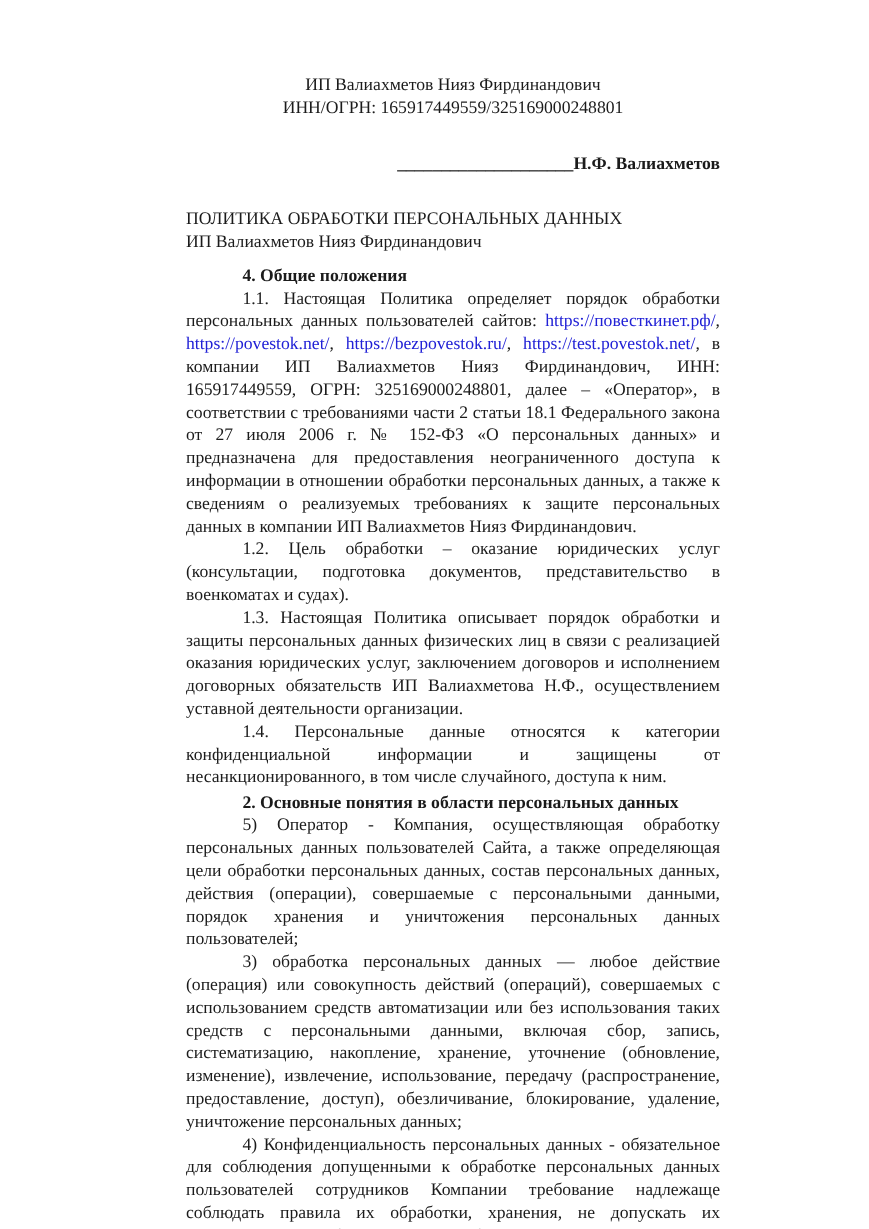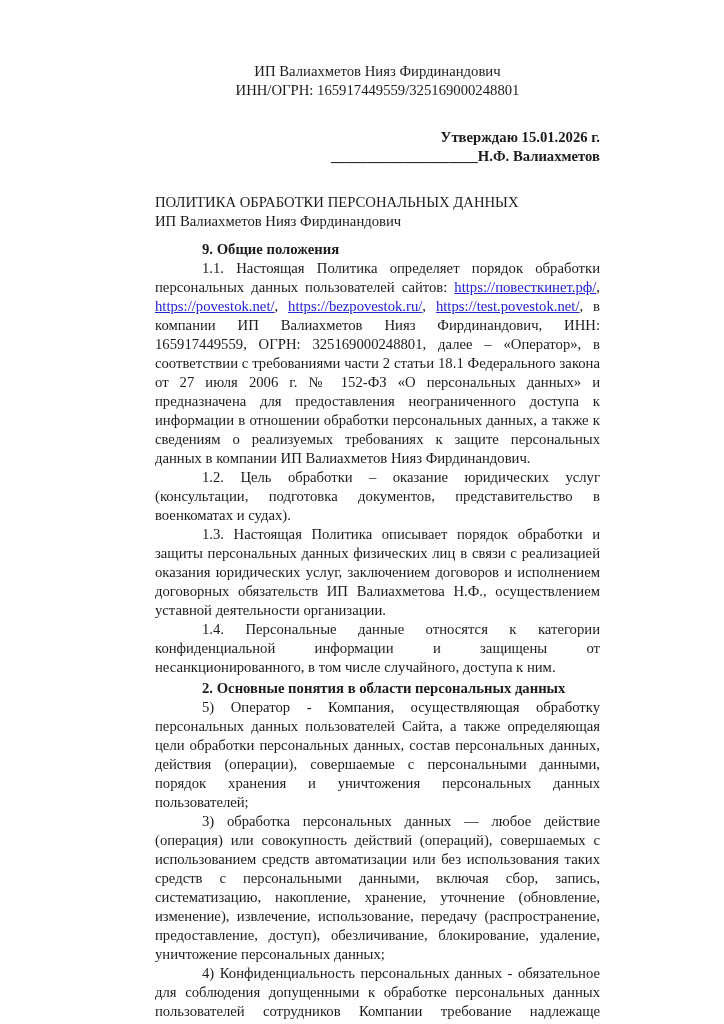--- a/index.html
+++ b/index.html
@@ -42,45 +42,43 @@
     margin: 0;
     font-weight: bold;
     text-indent: 47px;
     text-align: left;
   }
   .s1-heading { margin-top: 9px; }
   .s2-heading { margin-top: 2px; }
   .line { margin: 0; }
   a.doc-link {
     color: #2121d6;
-    text-decoration: underline;
     cursor: pointer;
   }
 </style>
 </head>
 <body>
 
 <div class="page">
 
   <div class="doc-header">
     <p class="line">ИП Валиахметов Нияз Фирдинандович</p>
     <p class="line">ИНН/ОГРН: 165917449559/325169000248801</p>
   </div>
 
   <div class="approval">
-    <p class="line">Утверждаю 15.01.2026 г.</p>
     <p class="line">____________________Н.Ф. Валиахметов</p>
   </div>
 
   <div class="doc-title">
     <p class="line">ПОЛИТИКА ОБРАБОТКИ ПЕРСОНАЛЬНЫХ ДАННЫХ</p>
     <p class="line">ИП Валиахметов Нияз Фирдинандович</p>
   </div>
 
-  <p class="heading s1-heading">9. Общие положения</p>
+  <p class="heading s1-heading">4. Общие положения</p>
 
   <p class="para"><span>1.1. Настоящая Политика определяет порядок обработки персональных данных пользователей сайтов: </span><a class="doc-link">https://повесткинет.рф/</a><span>, </span><a class="doc-link">https://povestok.net/</a><span>, </span><a class="doc-link">https://bezpovestok.ru/</a><span>, </span><a class="doc-link">https://test.povestok.net/</a><span>, в компании ИП Валиахметов Нияз Фирдинандович, ИНН: 165917449559, ОГРН: 325169000248801, далее – «Оператор», в соответствии с требованиями части 2 статьи 18.1 Федерального закона от 27 июля 2006 г. № 152-ФЗ «О персональных данных» и предназначена для предоставления неограниченного доступа к информации в отношении обработки персональных данных, а также к сведениям о реализуемых требованиях к защите персональных данных в компании ИП Валиахметов Нияз Фирдинандович.</span></p>
 
   <p class="para">1.2. Цель обработки – оказание юридических услуг (консультации, подготовка документов, представительство в военкоматах и судах).</p>
   <p class="para">1.3. Настоящая Политика описывает порядок обработки и защиты персональных данных физических лиц в связи с реализацией оказания юридических услуг, заключением договоров и исполнением договорных обязательств ИП Валиахметова Н.Ф., осуществлением уставной деятельности организации.</p>
   <p class="para">1.4. Персональные данные относятся к категории конфиденциальной информации и защищены от несанкционированного, в том числе случайного, доступа к ним.</p>
 
   <p class="heading s2-heading">2. Основные понятия в области персональных данных</p>
 
   <p class="para">5) Оператор - Компания, осуществляющая обработку персональных данных пользователей Сайта, а также определяющая цели обработки персональных данных, состав персональных данных, действия (операции), совершаемые с персональными данными, порядок хранения и уничтожения персональных данных пользователей;</p>

